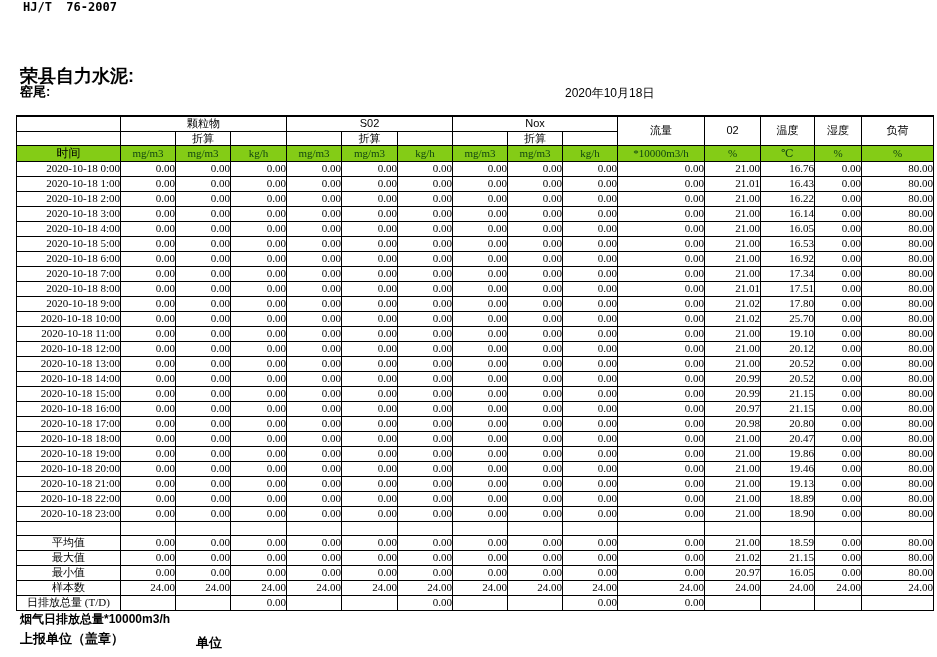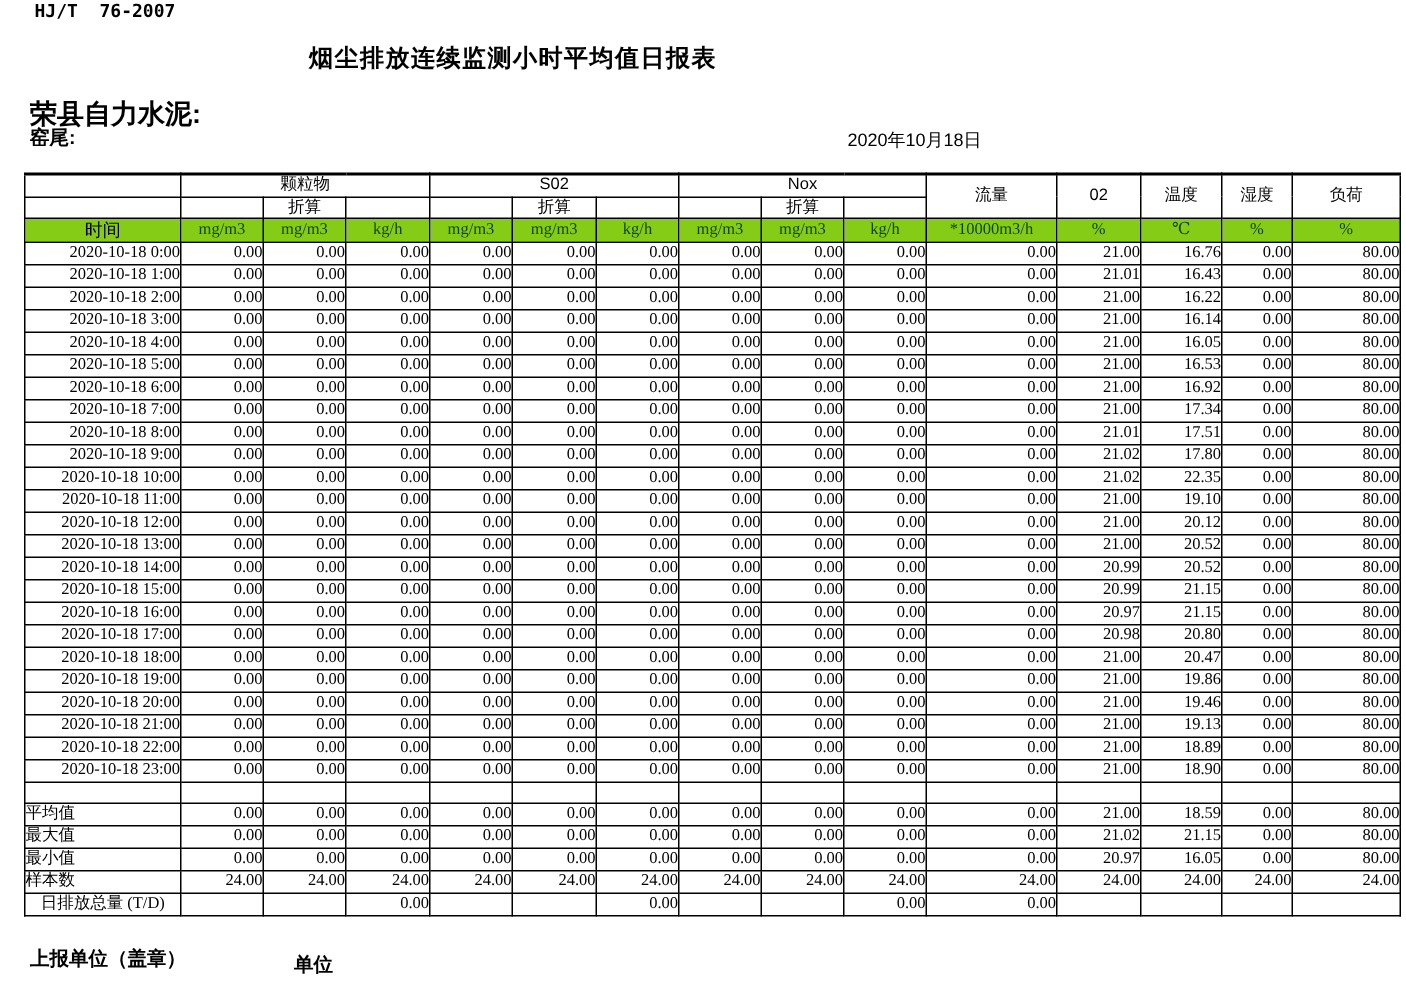--- a/index.html
+++ b/index.html
@@ -38,38 +38,37 @@
   tr.h-units td.h-time { color:#000; font-size:12px; font-family:"Liberation Sans","DejaVu Sans",sans-serif; }
   .h-group, .h-sub, .h-single {
     text-align:center; font-size:12px;
     font-family:"Liberation Sans","DejaVu Sans",sans-serif;
   }
   tbody tr { height:15px; }
   tbody tr.spacer { height:14px; }
   td.c-num  { text-align:right; padding-right:10px; }
   td.c-time { text-align:right; padding-right:3px; }
   td.c-sumlabel {
-    text-align:left; padding-right:3px; font-size:12px;
+    text-align:center; padding-right:3px; font-size:12px;
     font-family:"Liberation Sans","DejaVu Sans",sans-serif;
   }
   td.c-total {
     text-align:center; padding-left:1px; font-size:12px;
     font-family:Liberation Serif, serif;
   }
   .footer-flow  { position:absolute; left:20px; top:611px; font-size:12px; font-weight:bold; }
   .footer-stamp { position:absolute; left:20px; top:630px; font-size:13px; font-weight:bold; }
   .footer-unit  { position:absolute; left:196px; top:634px; font-size:13px; font-weight:bold; }
 </style>
 </head>
 <body>
 
 <div class="page">
 
   <div class="std-code">HJ/T  76-2007</div>
-  <div class="doc-title">烟尘排放连续监测小时平均值日报表</div>
   <div class="company">荣县自力水泥:</div>
   <div class="station">窑尾:</div>
   <div class="report-date">2020年10月18日</div>
 
   <table class="report">
     <colgroup>
       <col style="width:104px">
         <col style="width:55px">
         <col style="width:55px">
         <col style="width:56px">
@@ -304,21 +303,21 @@
           <td class="c-num">0.00</td>
           <td class="c-num">0.00</td>
           <td class="c-num">0.00</td>
           <td class="c-num">0.00</td>
           <td class="c-num">0.00</td>
           <td class="c-num">0.00</td>
           <td class="c-num">0.00</td>
           <td class="c-num">0.00</td>
           <td class="c-num">0.00</td>
           <td class="c-num">21.02</td>
-          <td class="c-num">22.35</td>
+          <td class="c-num">25.70</td>
           <td class="c-num">0.00</td>
           <td class="c-num">80.00</td>
         </tr>
         <tr>
           <td class="c-time">2020-10-18 11:00</td>
           <td class="c-num">0.00</td>
           <td class="c-num">0.00</td>
           <td class="c-num">0.00</td>
           <td class="c-num">0.00</td>
           <td class="c-num">0.00</td>
@@ -634,16 +633,17 @@
           <td class="c-num">0.00</td>
           <td class="c-num">0.00</td>
           <td class="c-num"></td>
           <td class="c-num"></td>
           <td class="c-num"></td>
           <td class="c-num"></td>
         </tr>
       </tbody>
   </table>
 
+  <div class="footer-flow">烟气日排放总量*10000m3/h</div>
   <div class="footer-stamp">上报单位（盖章）</div>
   <div class="footer-unit">单位</div>
 
 </div>
 
 </body></html>

